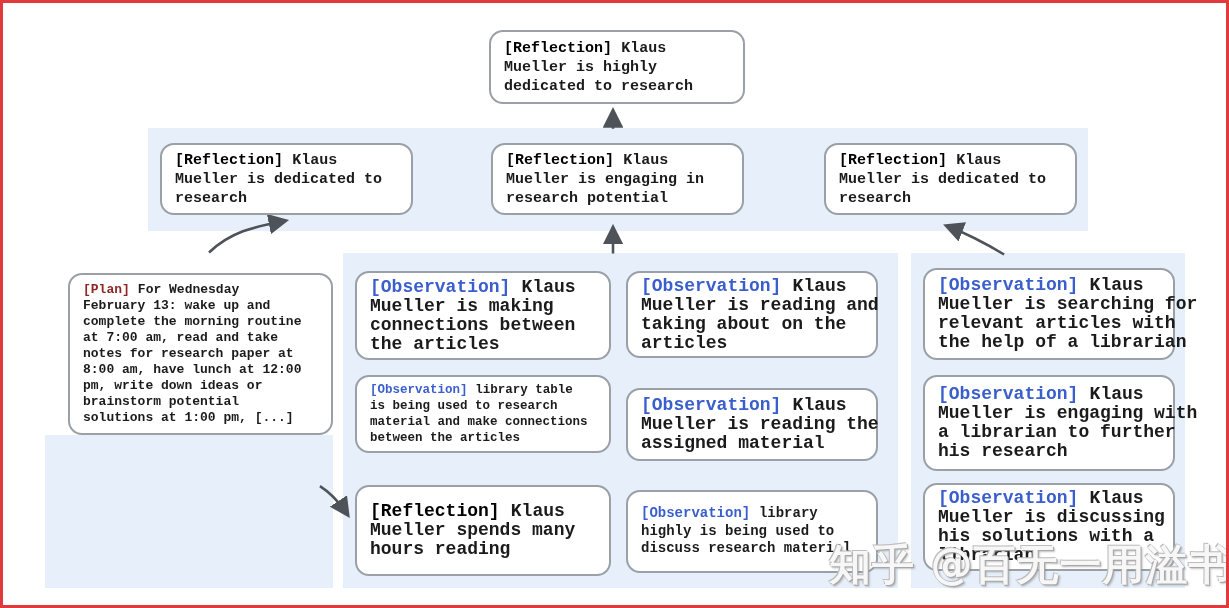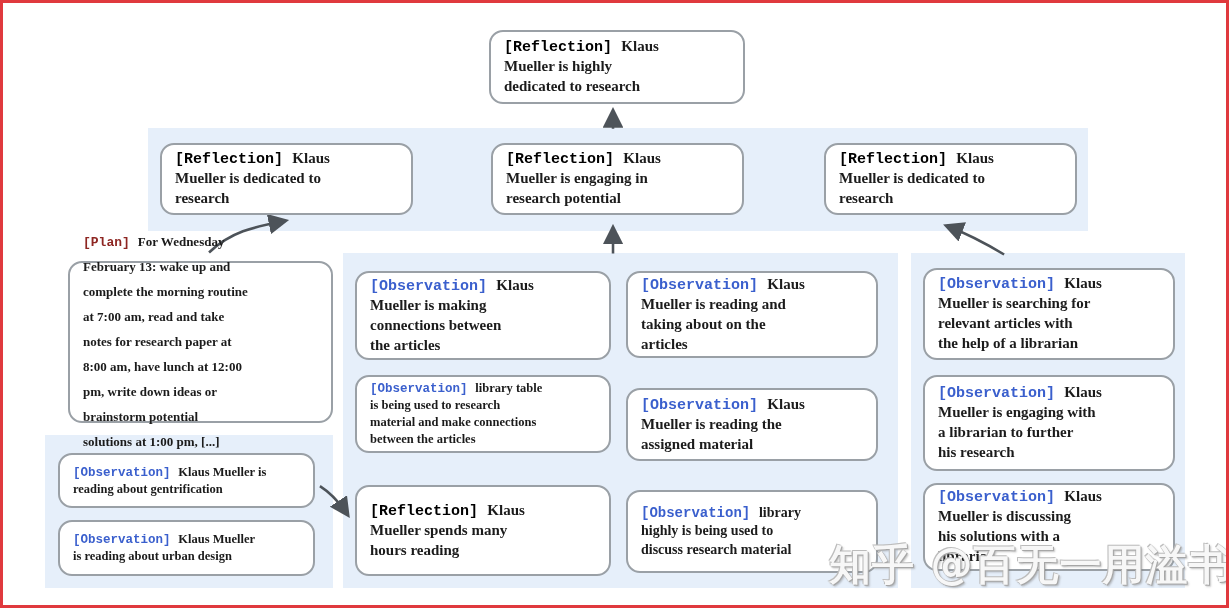--- a/index.html
+++ b/index.html
@@ -8,30 +8,30 @@
     border:3px solid #e0393e;box-sizing:border-box;overflow:hidden;
     font-family:"Liberation Mono","DejaVu Sans Mono",monospace;
   }
   .band{position:absolute;background:#e6effa;}
   .node{
     position:absolute;background:#ffffff;border:2px solid #9aa0a6;
     border-radius:14px;box-sizing:border-box;display:flex;align-items:center;
     padding:6px 13px;color:#1b1b1b;font-weight:bold;
   }
   .txt{margin:0;}
-  .body{white-space:pre;font-family:Liberation Serif, serif;}
+  .body{white-space:pre;}
   .tag{margin-right:0.62em;}
   .tag.reflection{color:#000000;}
   .tag.observation{color:#3a5fcd;}
   .tag.plan{color:#8e2622;}
   .lg{font-size:15px;line-height:19px;}
-  .main{font-size:15px;line-height:19px;}
+  .main{font-size:18px;line-height:19px;}
   .md{font-size:14px;line-height:17.5px;}
   .sm{font-size:12.5px;line-height:16px;}
-  .plan-size{font-size:13px;line-height:24px;}
+  .plan-size{font-size:13px;line-height:16px;margin-top:12px;}
   .arrows{position:absolute;left:0;top:0;width:100%;height:100%;pointer-events:none;}
   .watermark{
     position:absolute;left:826px;top:534px;width:400px;
     font-family:"DejaVu Sans","Liberation Sans",sans-serif;
     font-size:42px;font-weight:bold;letter-spacing:1px;
     color:rgba(255,255,255,0.92);
     text-shadow:0 0 1px #9b9b9b,1px 1px 0 #a8a8a8,-1px -1px 0 #c0c0c0,2px 2px 2px rgba(120,120,120,0.45);
     white-space:nowrap;
   }
 </style>
@@ -87,28 +87,20 @@
 February 13: wake up and
 complete the morning routine
 at 7:00 am, read and take
 notes for research paper at
 8:00 am, have lunch at 12:00
 pm, write down ideas or
 brainstorm potential
 solutions at 1:00 pm, [...]</span></p>
   </div>
 
-  <div class="node sm" style="left:55px;top:450px;width:257px;height:55px;">
-    <p class="txt"><span class="tag observation">[Observation]</span><span class="body">Klaus Mueller is
-reading about gentrification</span></p>
-  </div>
-  <div class="node sm" style="left:55px;top:517px;width:257px;height:56px;">
-    <p class="txt"><span class="tag observation">[Observation]</span><span class="body">Klaus Mueller
-is reading about urban design</span></p>
-  </div>
 
   <div class="node main" style="left:352px;top:268px;width:256px;height:89px;">
     <p class="txt"><span class="tag observation">[Observation]</span><span class="body">Klaus
 Mueller is making
 connections between
 the articles</span></p>
   </div>
   <div class="node sm" style="left:352px;top:372px;width:256px;height:78px;">
     <p class="txt"><span class="tag observation">[Observation]</span><span class="body">library table
 is being used to research

